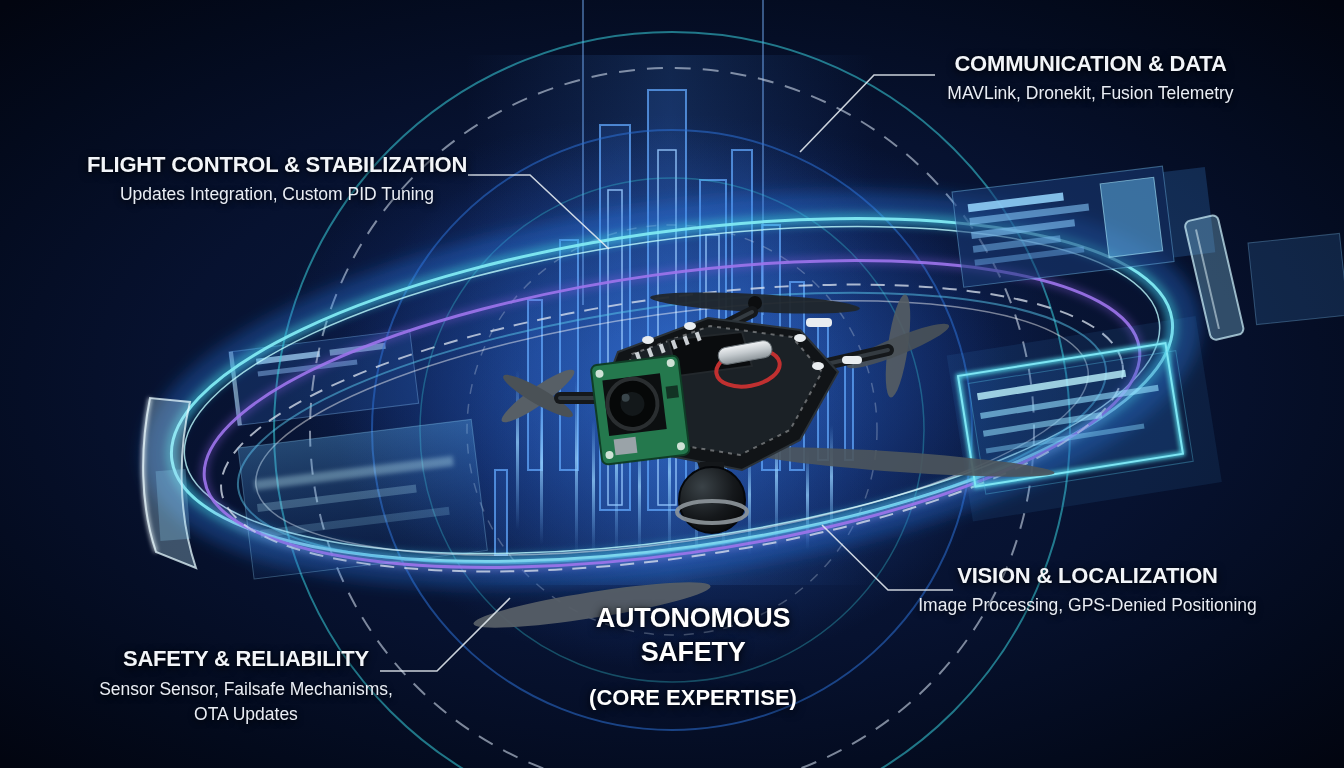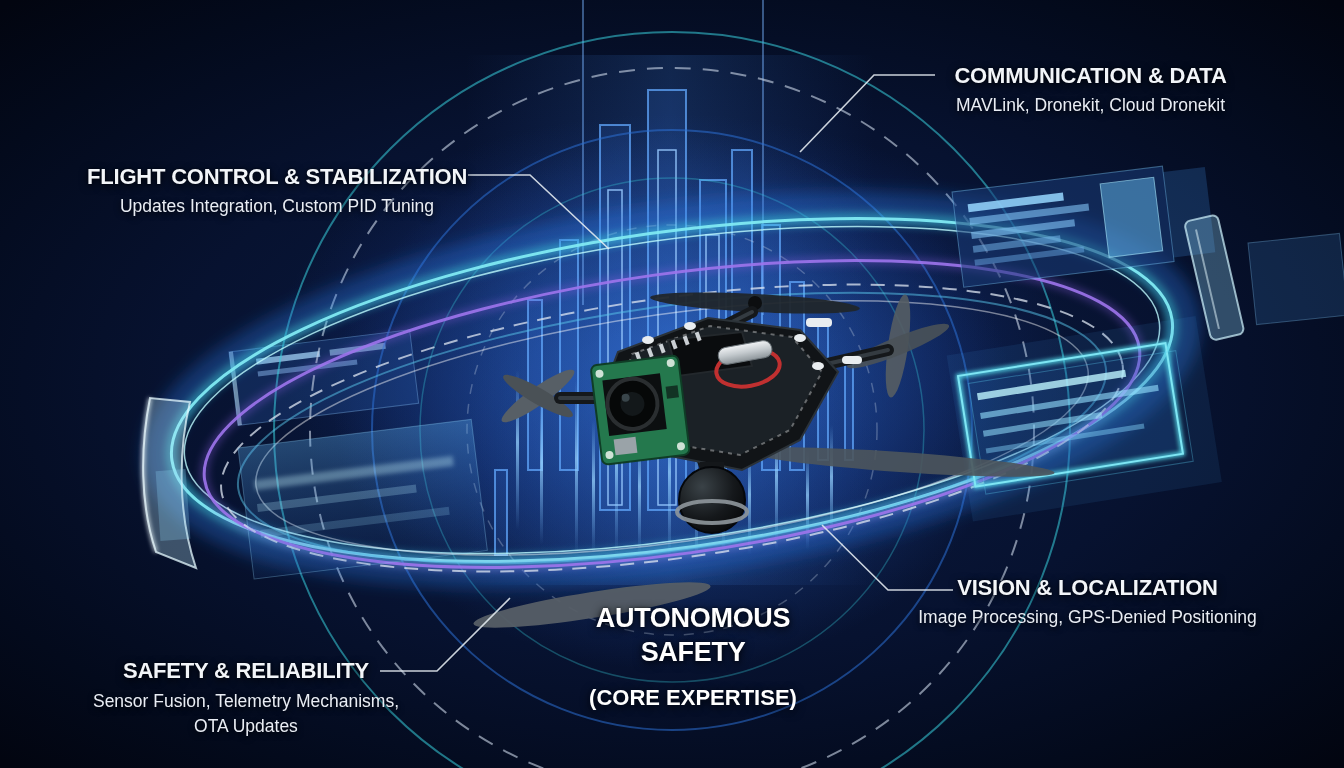--- a/index.html
+++ b/index.html
@@ -4,21 +4,21 @@
 <style>
   html,body{margin:0;padding:0;background:#02050f;}
   .stage{
     position:relative;width:1344px;height:768px;overflow:hidden;
     font-family:"Liberation Sans",sans-serif;
     background:
       radial-gradient(ellipse 38% 40% at 50% 46%, rgba(45,105,210,.48), rgba(25,60,150,.22) 55%, rgba(0,0,0,0) 78%),
       radial-gradient(ellipse 72% 68% at 50% 50%, #0b1c44 0%, #071230 52%, #030a1c 82%, #020510 100%);
   }
   svg.scene{position:absolute;left:0;top:0;}
-  .label{position:absolute;text-align:center;color:#f2f5f9;z-index:5;margin-top:12px;}
+  .label{position:absolute;text-align:center;color:#f2f5f9;z-index:5;}
   .label .t{
     font-size:22px;font-weight:bold;letter-spacing:-0.2px;white-space:nowrap;
     text-shadow:0 2px 8px rgba(0,0,0,.9), 0 0 2px rgba(0,0,0,.6);
   }
   .label .s{
     font-size:17.5px;color:#e9edf4;margin-top:4px;white-space:nowrap;line-height:24px;
     text-shadow:0 2px 6px rgba(0,0,0,.9);
   }
   .center-label{position:absolute;text-align:center;color:#ffffff;z-index:5;}
   .center-label .big{
@@ -282,31 +282,31 @@
   </g>
 </svg>
 
 <div class="label" style="left:87px;top:152px;width:380px;text-align:center;">
   <div class="t">FLIGHT CONTROL &amp; STABILIZATION</div>
   <div class="s">Updates Integration, Custom PID Tuning</div>
 </div>
 
 <div class="label" style="left:898px;top:51px;width:385px;">
   <div class="t">COMMUNICATION &amp; DATA</div>
-  <div class="s">MAVLink, Dronekit, Cloud Dronekit</div>
+  <div class="s">MAVLink, Dronekit, Fusion Telemetry</div>
 </div>
 
 <div class="label" style="left:895px;top:563px;width:385px;">
   <div class="t">VISION &amp; LOCALIZATION</div>
   <div class="s">Image Processing, GPS-Denied Positioning</div>
 </div>
 
 <div class="label" style="left:56px;top:646px;width:380px;">
   <div class="t">SAFETY &amp; RELIABILITY</div>
-  <div class="s" style="margin-top:5px;line-height:25px;">Sensor Fusion, Telemetry Mechanisms,</div>
+  <div class="s" style="margin-top:5px;line-height:25px;">Sensor Sensor, Failsafe Mechanisms,</div>
   <div class="s" style="margin-top:0;line-height:25px;">OTA Updates</div>
 </div>
 
 <div class="center-label" style="left:532px;top:601px;width:322px;">
   <div class="big">AUTONOMOUS</div>
   <div class="big">SAFETY</div>
   <div class="sub">(CORE EXPERTISE)</div>
 </div>
 
 </div>

